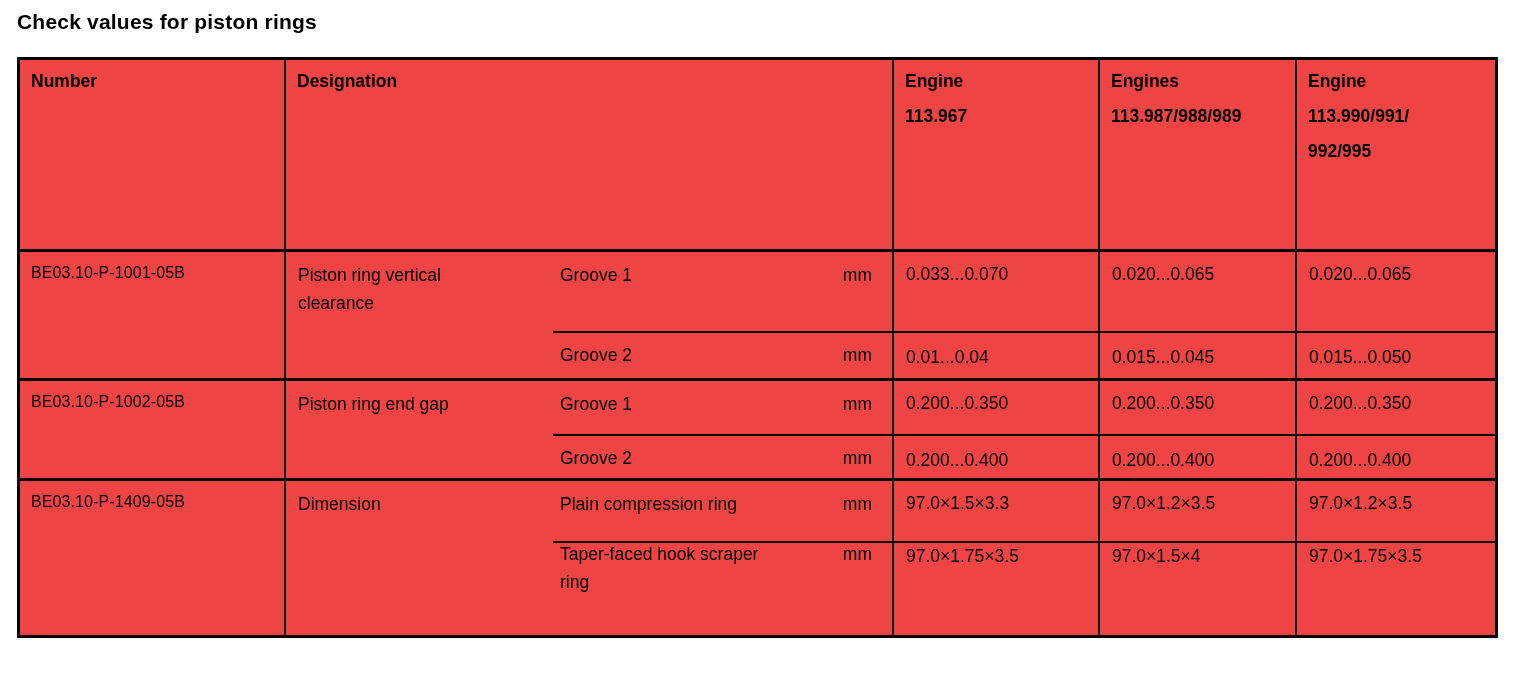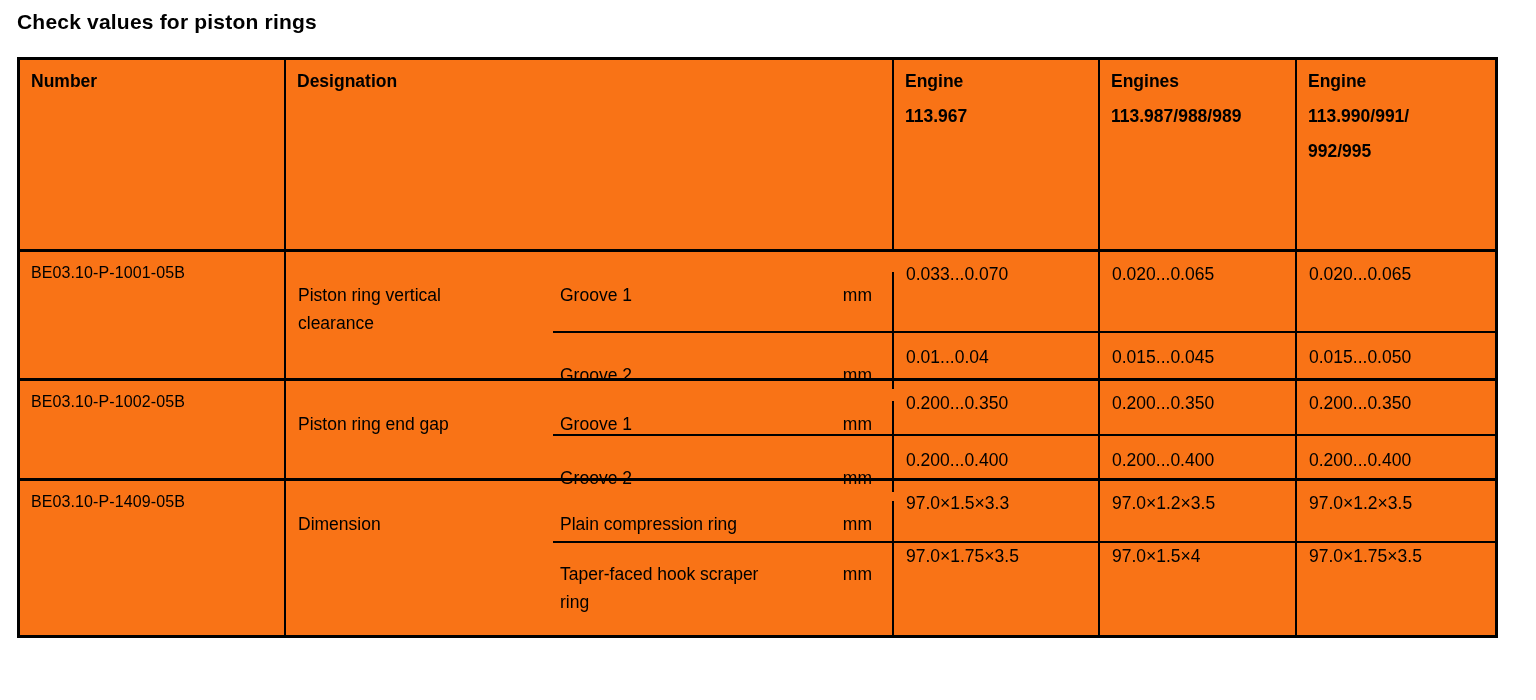--- a/index.html
+++ b/index.html
@@ -17,21 +17,21 @@
     font-size: 21px;
     font-weight: bold;
     line-height: 26px;
     letter-spacing: 0.2px;
   }
 
   .tbl {
     margin: 22px 0 0 17px;
     width: 1481px;
     border: 3px solid #000;
-    background: #f97316;
+    background: #ef4444;
   }
 
   .trow {
     display: grid;
     grid-template-columns: 266px 608px 206px 197px 1fr;
     position: relative;
   }
   .hrow { height: 192px; border-bottom: 3px solid #000; }
   .r1 { height: 129px; border-bottom: 3px solid #000; }
   .r2 { height: 100px; border-bottom: 3px solid #000; }
@@ -51,21 +51,20 @@
   .num {
     font-size: 16px;
     padding: 12px 8px 0 11px;
     letter-spacing: 0.1px;
   }
 
   
   .desgroup {
     display: grid;
     grid-template-columns: 250px 1fr;
-    margin-top: 20px;
   }
   .des-label {
     font-size: 17.5px;
     line-height: 28px;
     padding: 9px 10px 0 12px;
     max-width: 215px;
   }
   .subcol { display: flex; flex-direction: column; }
   .subitem {
     display: flex;

